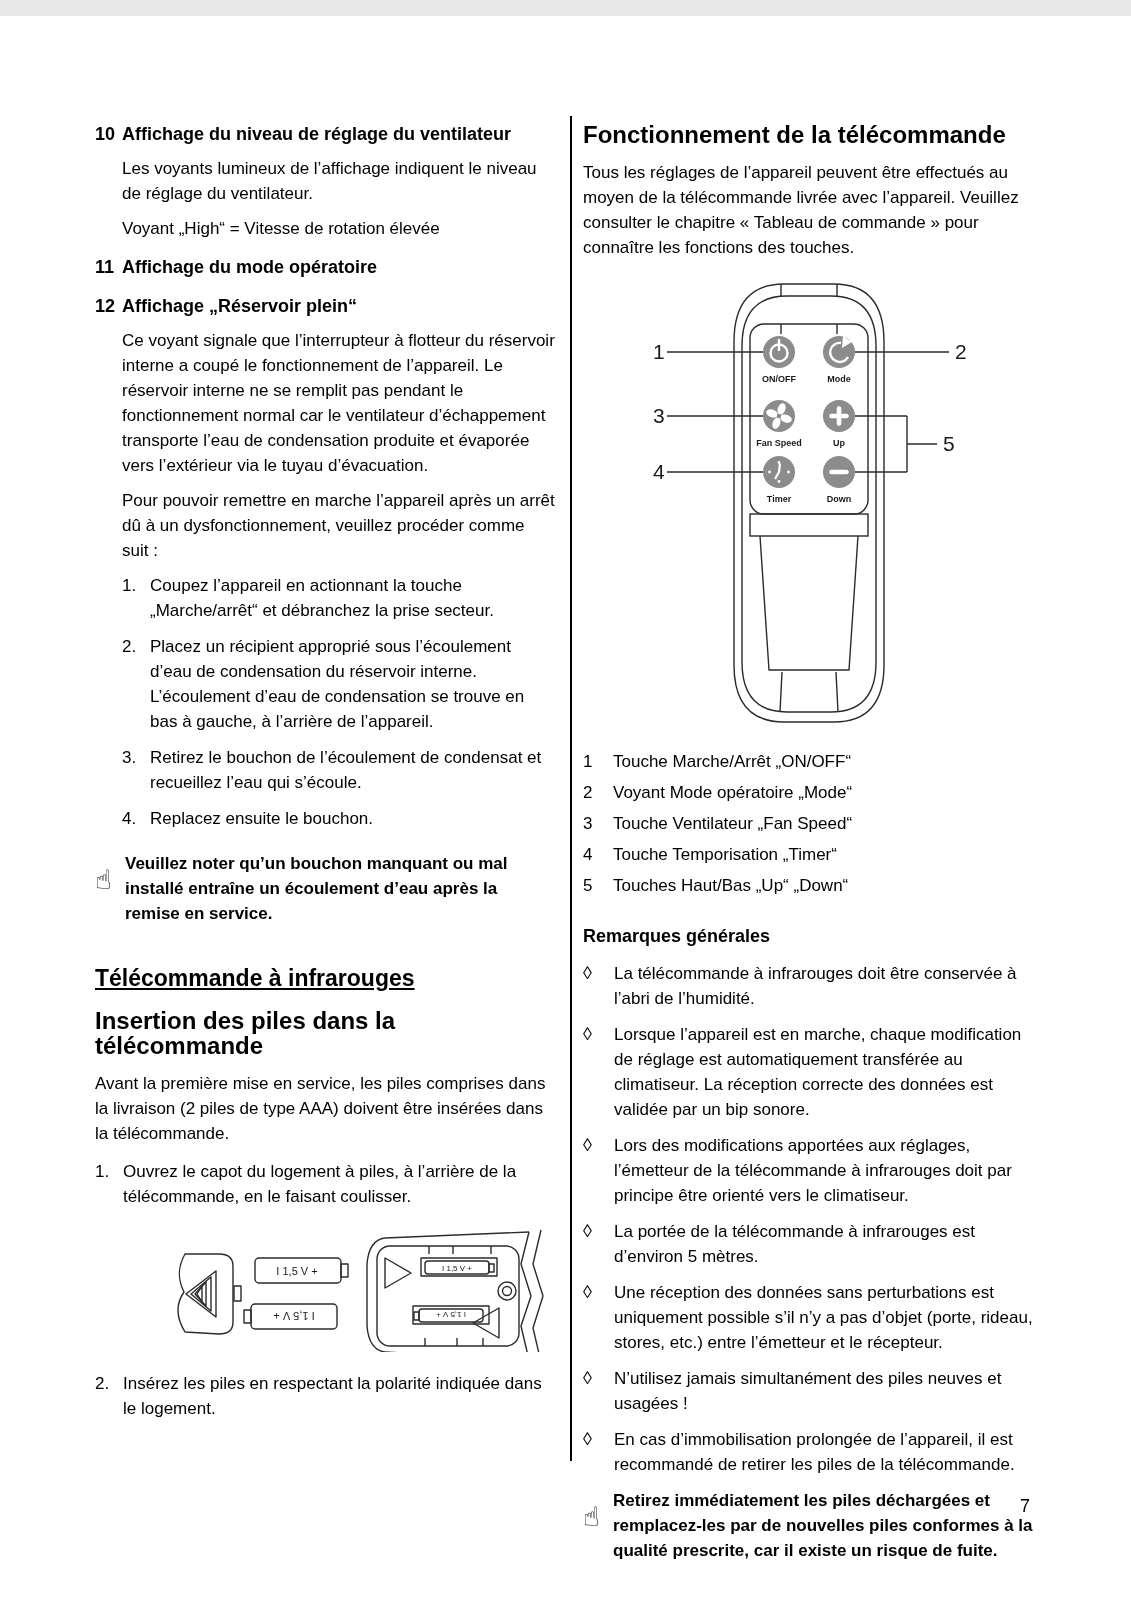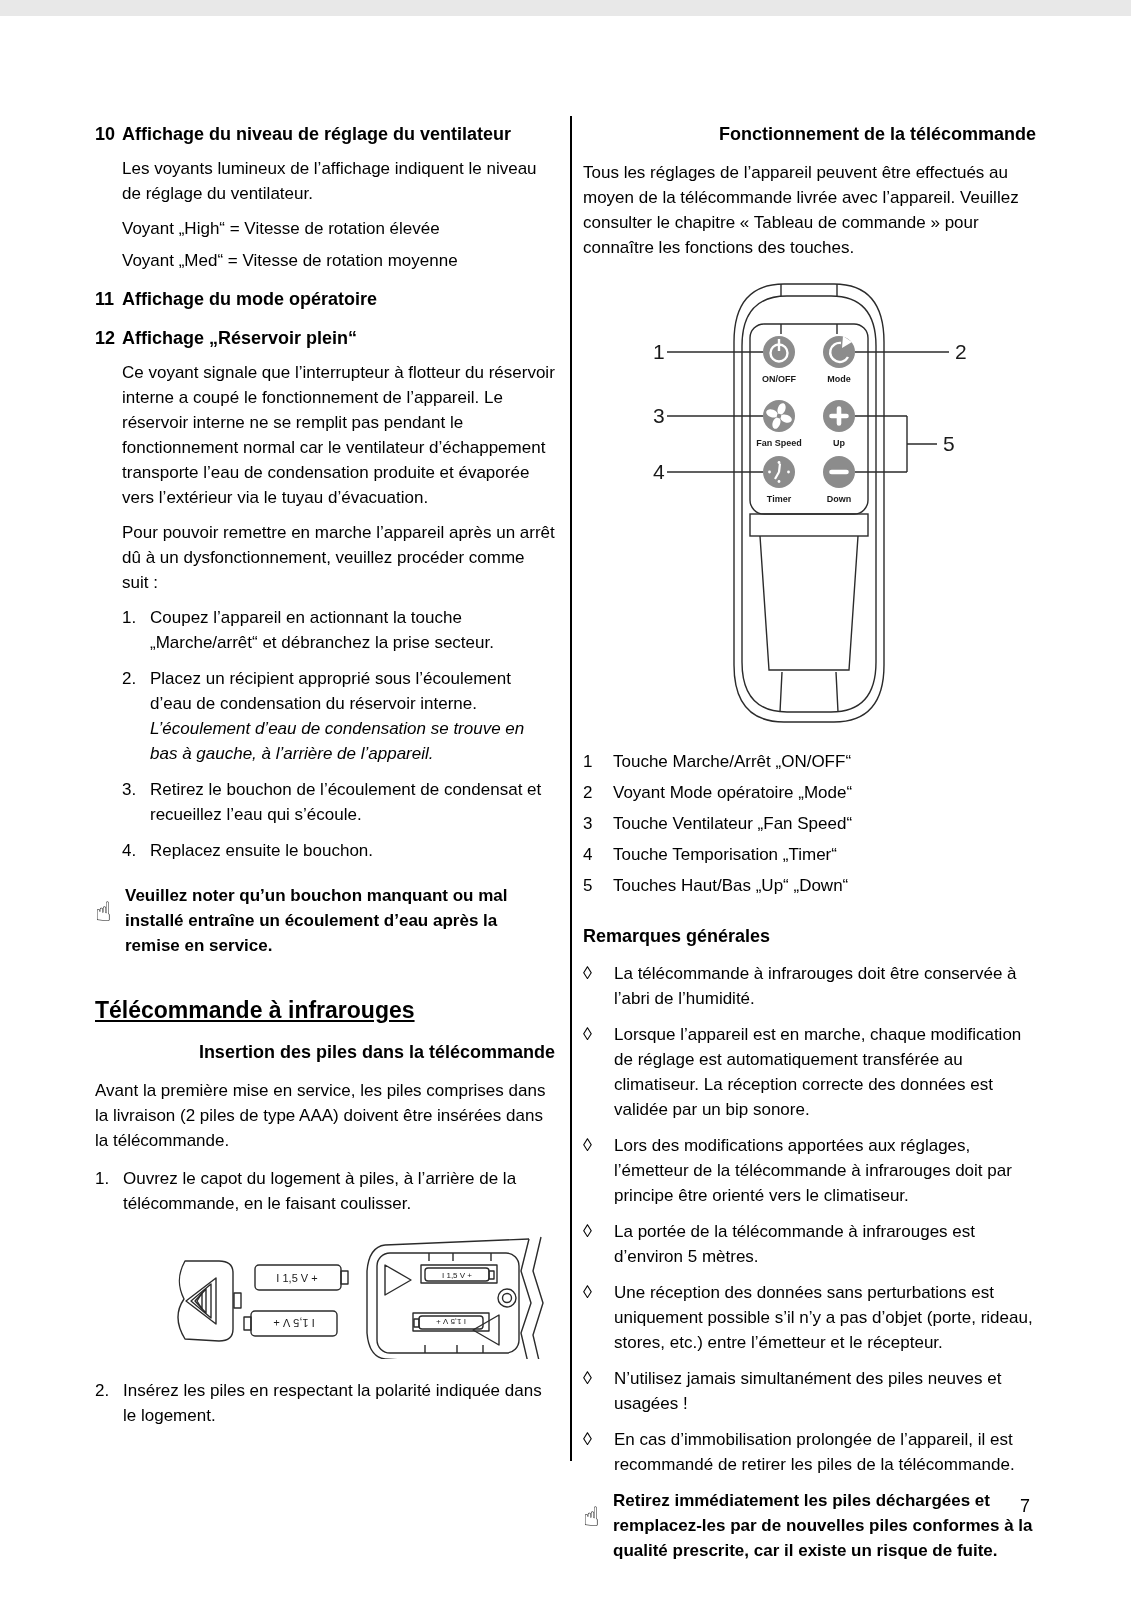--- a/index.html
+++ b/index.html
@@ -16,28 +16,28 @@
   .sec{margin-bottom:14px;}
   .sec-title{position:relative;padding-left:27px;font-weight:bold;font-size:18px;margin:0 0 9px 0;}
   .sec-num{position:absolute;left:0;top:0;}
   .indent{margin-left:27px;}
   .para{margin:0 0 10px 0;}
   .vline{margin:0 0 7px 0;}
 
   .step{display:flex;margin:0 0 11px 0;}
   .step-num{flex:none;width:28px;}
   .step-body{flex:1;}
-  .em{font-style:italic;}
+  .em{}
 
   .note{display:flex;align-items:flex-start;margin-top:20px;font-weight:bold;}
   .manicule{flex:none;width:30px;font-size:27px;line-height:30px;margin-top:14px;}
   .note-text{flex:1;}
 
   .h1{font-size:23px;font-weight:bold;margin:38px 0 16px 0;line-height:28px;text-decoration:underline;}
-  .h2{font-size:18px;font-weight:bold;margin:0 0 13px 0;text-align:right;}
+  .h2{font-size:24px;font-weight:bold;margin:0 0 13px 0;}
   .h2b{font-size:18px;font-weight:bold;margin:26px 0 12px 0;}
 
   .fig{margin:6px 0 10px 0;}
   .fig-batt{margin:10px 0 12px 12px;text-align:right;}
   .fig-remote{margin:12px 0 4px 36px;}
 
   .legend-row{display:flex;margin:0 0 6px 0;}
   .legend-num{flex:none;width:30px;}
 
   .bullet{display:flex;margin:0 0 11px 0;}
@@ -62,21 +62,20 @@
   <div class="col-left">
 
     <div class="sec">
       <div class="sec-title">
         <span class="sec-num">10</span>
         <span>Affichage du niveau de réglage du ventilateur</span>
       </div>
       <div class="indent">
         <p class="para">Les voyants lumineux de l’affichage indiquent le niveau de réglage du ventilateur.</p>
         <p class="vline">Voyant „High“ = Vitesse de rotation élevée</p>
-        <p class="vline">Voyant „Med“ = Vitesse de rotation moyenne</p>
       </div>
     </div>
 
     <div class="sec">
       <div class="sec-title">
         <span class="sec-num">11</span>
         <span>Affichage du mode opératoire</span>
       </div>
     </div>
 

